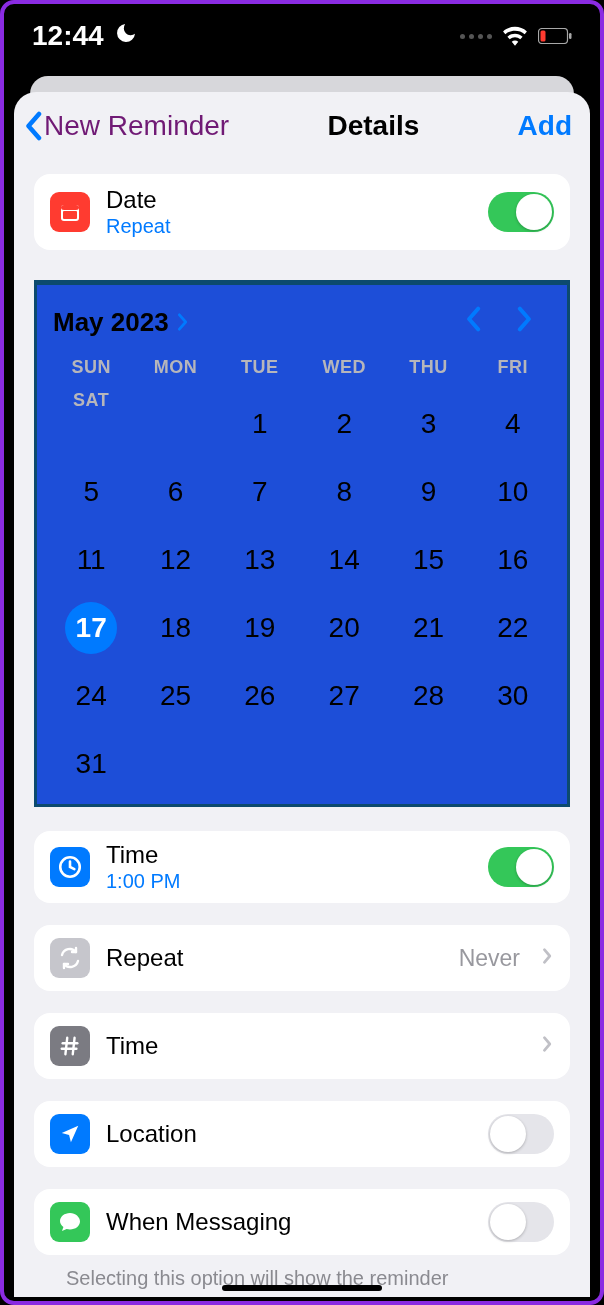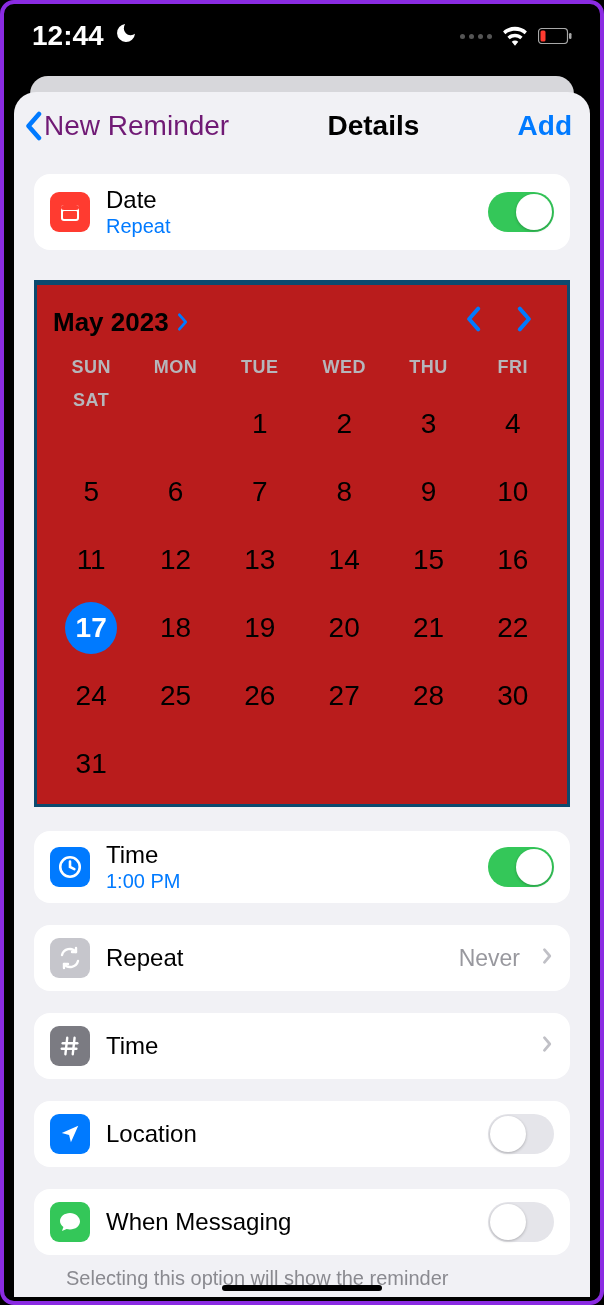--- a/index.html
+++ b/index.html
@@ -104,21 +104,21 @@
     box-shadow: 0 1px 3px rgba(0,0,0,0.25);
   }
   .toggle.on .knob { right: 2px; }
   .toggle.off .knob { left: 2px; }
 
   
   .cal-wrap {
     margin: 0 20px 16px 20px;
     border: 3px solid #0c4a6e;
     border-top-width: 5px;
-    background: #b91c1c;
+    background: #1d4ed8;
     padding: 14px 12px 6px 12px;
   }
   .cal-head {
     display: flex;
     align-items: center;
     padding: 6px 4px 18px 4px;
   }
   .cal-title { font-size: 26px; font-weight: 700; display: flex; align-items: center; gap: 8px; }
   .cal-title .chevr { color: #007aff; font-weight: 800; }
   .cal-spacer { flex: 1; }

